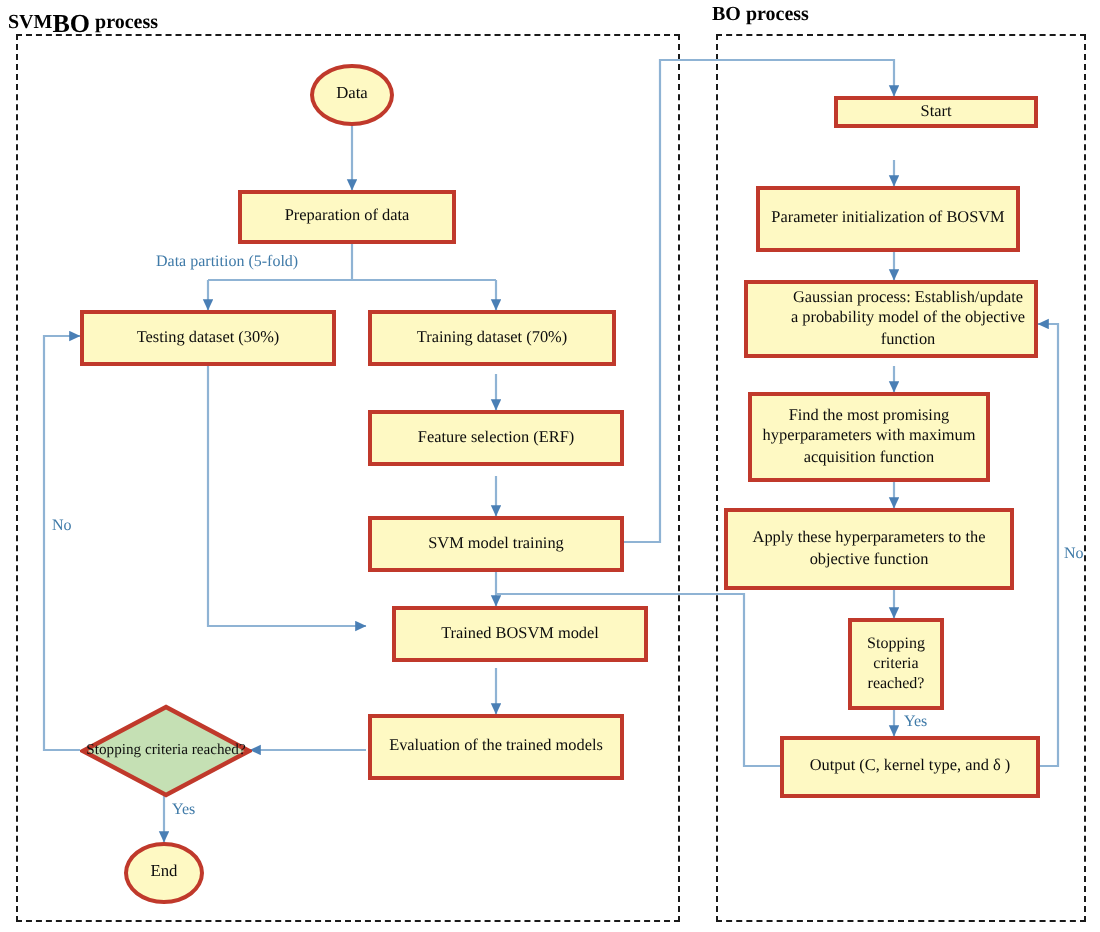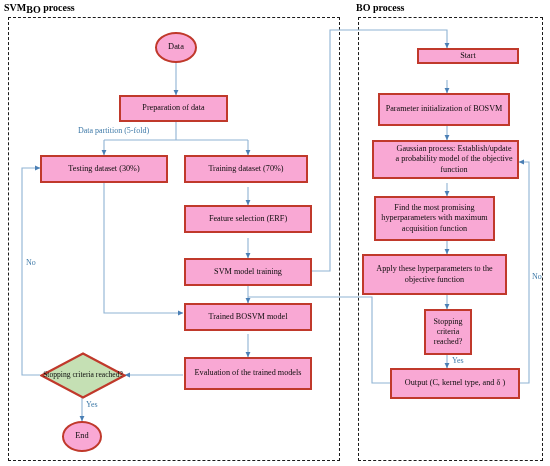--- a/index.html
+++ b/index.html
@@ -25,35 +25,35 @@
   .panel-title {
     position: absolute;
     font-family: "Liberation Serif", "DejaVu Serif", serif;
     font-weight: bold;
     font-size: 10px;
     color: #000000;
     white-space: nowrap;
     letter-spacing: 0px;
   }
   .panel-title sub {
-    font-size: 10px;
+    font-size: 13px;
     vertical-align: baseline;
     position: relative;
     top: 2px;
   }
   .panel {
     position: absolute;
     border: 1.6px dashed #1a1a1a;
     box-sizing: border-box;
     background: transparent;
   }
   .node {
     position: absolute;
     box-sizing: border-box;
-    background: #f9a8d4;
+    background: #fef9c3;
     border: 2px solid #c0392b;
     display: flex;
     align-items: center;
     justify-content: center;
     text-align: center;
     color: #0d0d0d;
     font-size: 8.2px;
     line-height: 1.25;
     padding: 1px 3px;
     font-family: "Liberation Serif", "DejaVu Serif", serif;
@@ -164,21 +164,21 @@
   </div>
 
   <div class="node" style="left:184px; top:205px; width:128px; height:28px;">
     <span>Feature selection (ERF)</span>
   </div>
 
   <div class="node" style="left:184px; top:258px; width:128px; height:28px;">
     <span>SVM model training</span>
   </div>
 
-  <div class="node" style="left:184px; top:303px; width:128px; height:28px;">
+  <div class="node" style="left:196px; top:303px; width:128px; height:28px;">
     <span>Trained BOSVM model</span>
   </div>
 
   <div class="node" style="left:184px; top:357px; width:128px; height:33px;">
     <span>Evaluation of the trained models</span>
   </div>
 
   <div class="node diamond-wrap" style="left:40px; top:352px; width:86px; height:47px;">
     <svg class="diamond-shape" viewBox="0 0 86 47" preserveAspectRatio="none">
       <polygon points="43,1.5 84.5,23.5 43,45.5 1.5,23.5" fill="#c5e0b4" stroke="#c0392b" stroke-width="2.2"></polygon>

